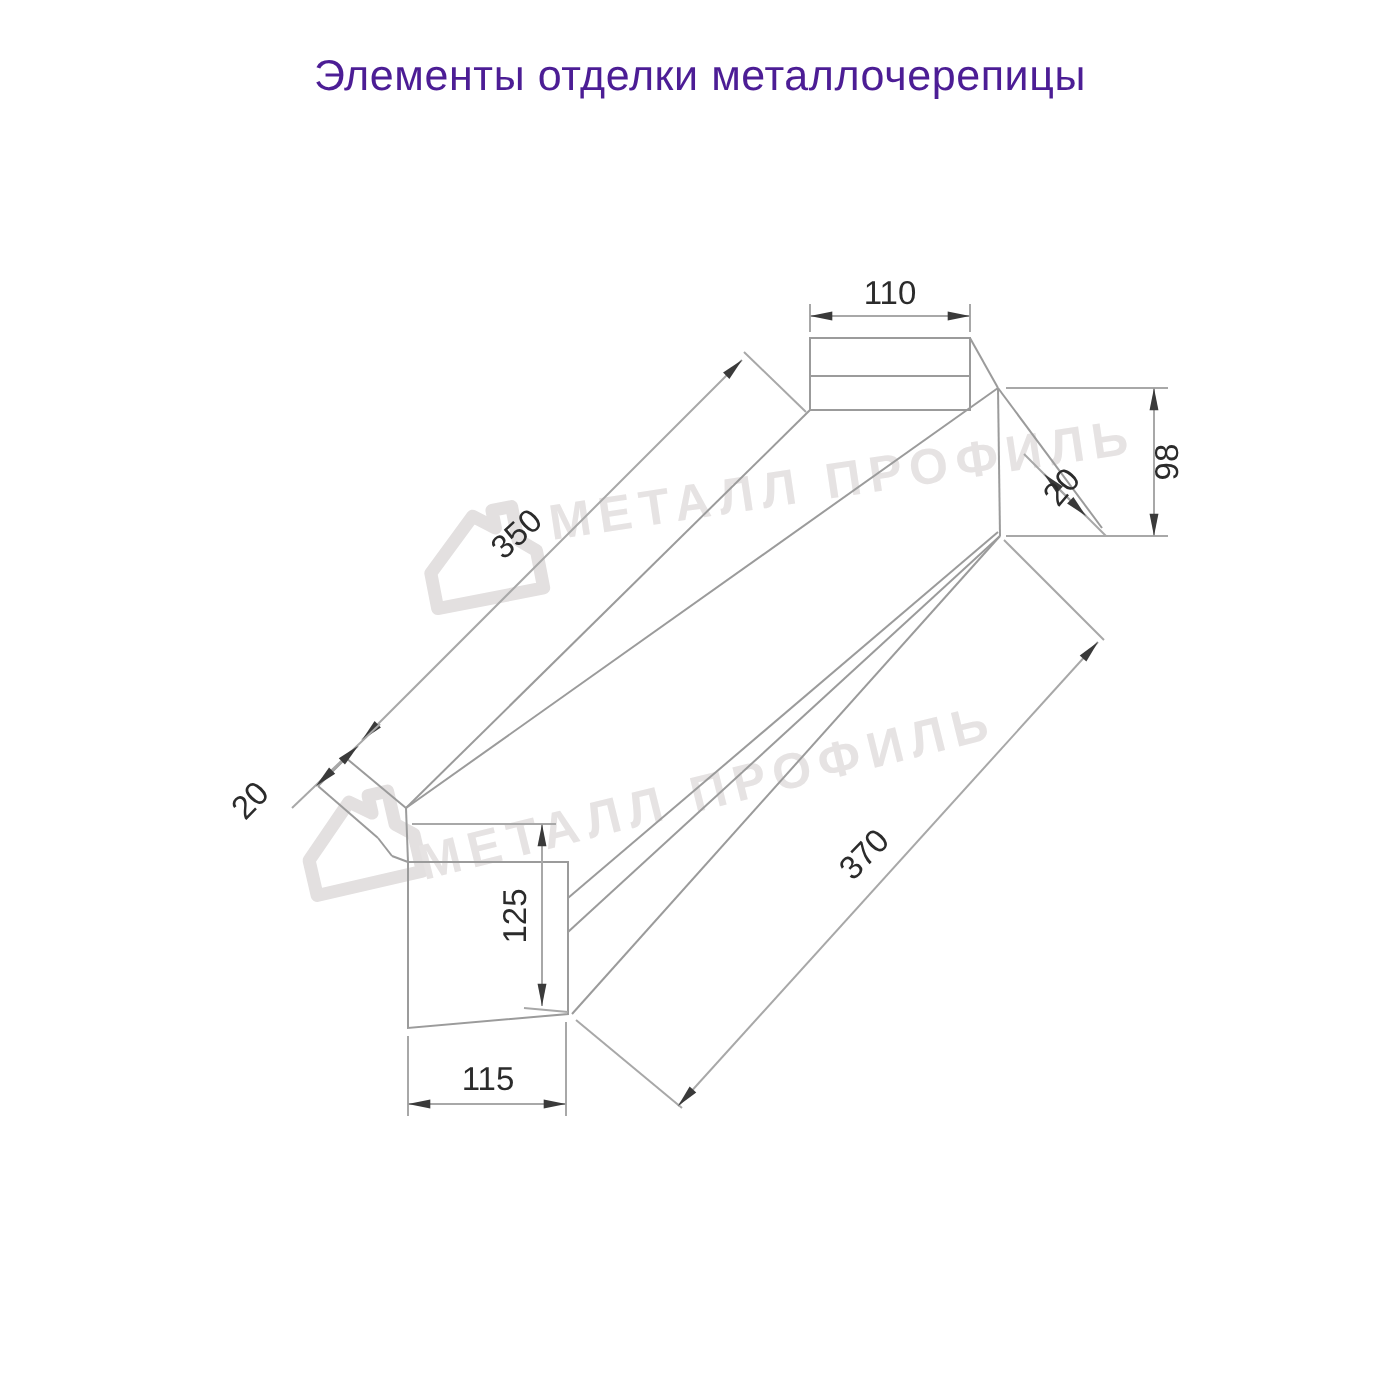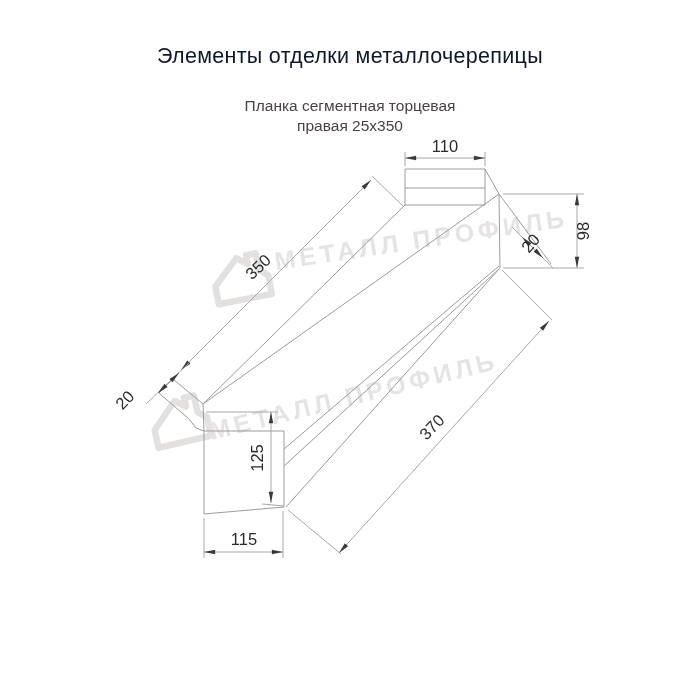--- a/index.html
+++ b/index.html
@@ -1,40 +1,36 @@
 <!DOCTYPE html>
 <html><head>
 <meta charset="utf-8">
 <style>
   html,body{margin:0;padding:0;background:#fff;}
   .page{position:relative;width:700px;height:700px;background:#ffffff;overflow:hidden;
         font-family:"Liberation Sans", sans-serif;}
-  .title{position:absolute;left:0;top:44px;width:700px;text-align:center;
-         font-size:21.5px;color:#0f172a;letter-spacing:.3px;}
+  .title{position:absolute;left:0;top:26px;width:700px;text-align:center;
+         font-size:21.5px;color:#4c1d95;letter-spacing:.3px;}
   .subtitle{position:absolute;left:0;top:96px;width:700px;text-align:center;
             font-size:15.5px;line-height:20px;color:#4a4242;}
   .footer{position:absolute;left:16px;top:643px;font-size:12.5px;line-height:18.5px;color:#2e2e2e;}
   svg text.dim{fill:#2b2b2b;font-size:16.5px;font-family:"Liberation Sans",sans-serif;}
   svg text.wm{fill:#e6e3e3;font-weight:bold;font-size:25px;letter-spacing:4px;
               font-family:"Liberation Sans",sans-serif;}
   svg .ln{stroke:#9b9b9b;stroke-width:1;fill:none;}
   svg .ext{stroke:#a8a8a8;stroke-width:1;fill:none;}
   svg .house{stroke:#e3e0e0;stroke-width:6.5;fill:none;stroke-linejoin:round;stroke-linecap:round;}
 </style>
 </head>
 <body>
 
 <div class="page">
 
   <div class="title">Элементы отделки металлочерепицы</div>
 
-  <div class="subtitle">
-    <div>Планка сегментная торцевая</div>
-    <div>правая 25х350</div>
-  </div>
 
   <svg width="700" height="700" viewBox="0 0 700 700" style="position:absolute;left:0;top:0;">
     <defs>
       <marker id="arr" viewBox="0 0 14 6" refX="13" refY="3" markerWidth="13" markerHeight="6" orient="auto-start-reverse" markerUnits="userSpaceOnUse">
         <path d="M13,3 L1,0.6 L1,5.4 Z" fill="#3a3a3a"></path>
       </marker>
     </defs>
 
     <g>
       <path class="house" transform="translate(205,254) rotate(-11)" d="M4,34 L30,10 L40,18 L40,9 L50,9 L50,26 L58,33 L58,52 L4,52 Z"></path>

